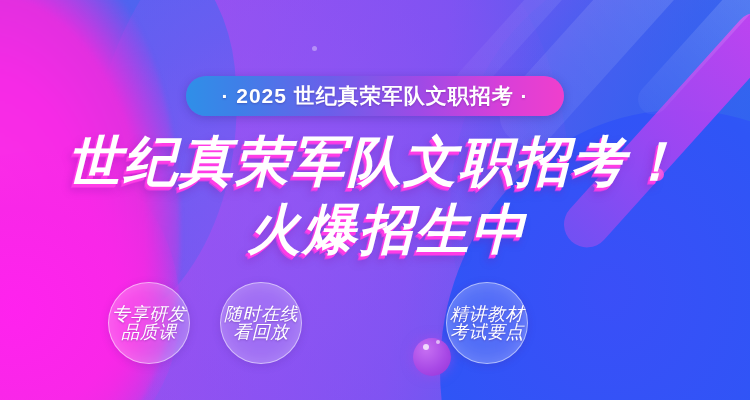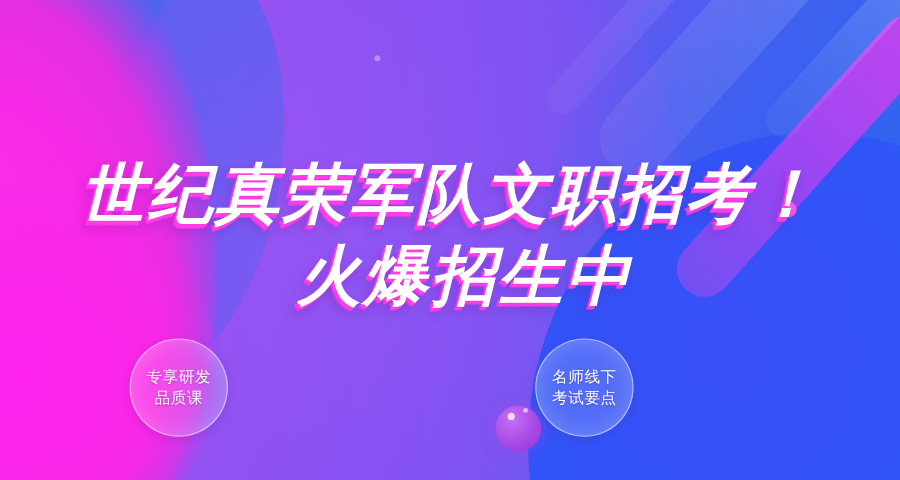--- a/index.html
+++ b/index.html
@@ -128,22 +128,22 @@
   #badges{position:absolute;left:0;top:282px;width:750px;height:84px;}
   .badge{
     position:absolute;top:0;width:80px;height:80px;border-radius:50%;
     border:1px solid rgba(255,255,255,.55);
     background:rgba(255,255,255,.16);
     box-shadow:inset 0 0 18px rgba(255,255,255,.20),0 2px 8px rgba(70,30,140,.18);
     display:flex;flex-direction:column;align-items:center;justify-content:center;
     backdrop-filter:blur(1px);
   }
   .badge span{
-    color:#ffffff;font-size:13px;line-height:18px;letter-spacing:.5px;
-    white-space:nowrap;text-shadow:0 1px 2px rgba(70,20,120,.35);
+    color:#ffffff;font-size:18px;line-height:18px;letter-spacing:.5px;
+    white-space:nowrap;text-shadow:0 1px 2px rgba(70,20,120,.35);font-style:italic;
   }
   #badge-0{left:108px;}
   #badge-1{left:220px;}
   #badge-2{left:333px;}
   #badge-3{left:446px;}
   #badge-4{left:558px;}
 </style>
 </head>
 <body>
 
@@ -160,33 +160,40 @@
   <div class="layer" id="streak-light"></div>
   <div class="layer" id="streak-magenta"></div>
   <div class="layer" id="streak-magenta-glow"></div>
 
   <div class="bubble" id="bubble-purple"></div>
   <div class="bubble" id="bubble-dot-a"></div>
   <div class="bubble" id="bubble-dot-b"></div>
   <div class="bubble" id="bubble-pink-small"></div>
   <div class="bubble" id="bubble-white-tiny"></div>
 
+  <div id="subtitle-pill">
+    <div class="txt">· 2025 世纪真荣军队文职招考 ·</div>
+  </div>
 
   <div class="headline" id="headline-1">世纪真荣军队文职招考！</div>
   <div class="headline" id="headline-2">火爆招生中</div>
 
   <div id="badges">
 
     <div class="badge" id="badge-0">
       <span>专享研发</span>
       <span>品质课</span>
     </div>
 
+    <div class="badge" id="badge-1">
+      <span>随时在线</span>
+      <span>看回放</span>
+    </div>
 
 
     <div class="badge" id="badge-3">
-      <span>名师线下</span>
+      <span>精讲教材</span>
       <span>考试要点</span>
     </div>
 
 
   </div>
 </div>
 
 </body></html>

